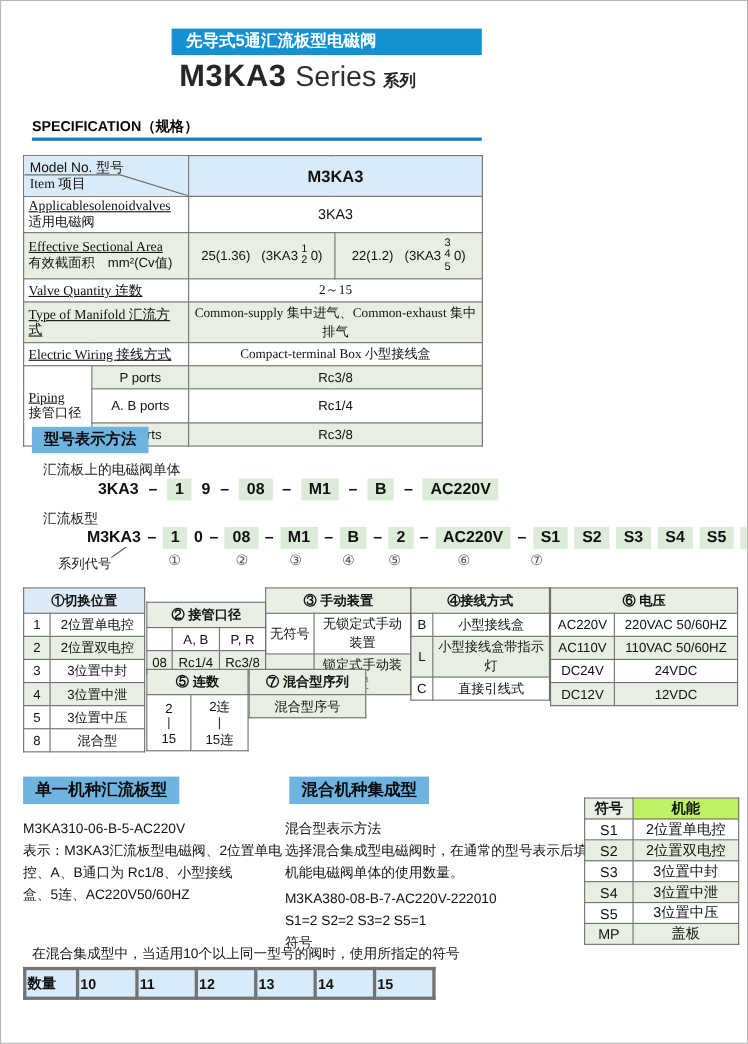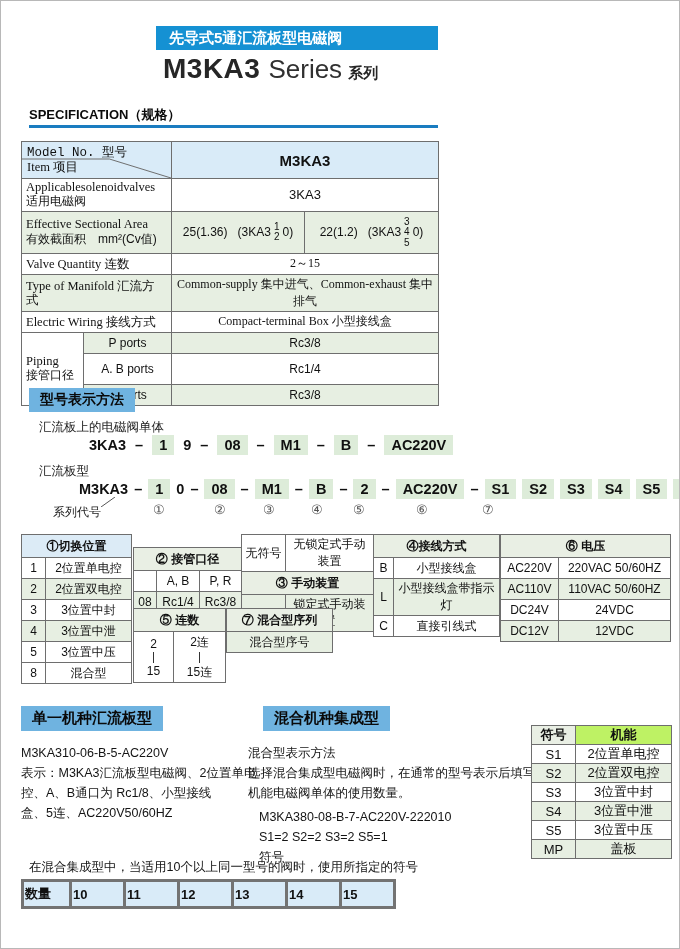--- a/index.html
+++ b/index.html
@@ -18,26 +18,26 @@
   .spec-heading{position:absolute;left:28px;top:105px;font-size:13px;font-weight:bold;color:#0a0a0a;}
   .spec-rule{position:absolute;left:28px;top:124px;width:409px;height:3px;background:#1a7cc0;}
 
   
   table{border-collapse:collapse;}
   .spec{position:absolute;left:20px;top:140px;table-layout:fixed;}
   .spec td{border:1px solid #6e6e6e;padding:1px 4px;font-size:12px;vertical-align:middle;}
   .bg-b{background:#d9ebf8;}
   .bg-g{background:#e7efe2;}
   .corner{position:relative;height:36px;padding:0 !important;}
-  .c-top{position:absolute;left:5px;top:2px;font-size:12.5px;font-family:Liberation Mono, monospace;}
+  .c-top{position:absolute;left:5px;top:2px;font-size:12.5px;font-family:Liberation Sans, sans-serif;}
   .c-bottom{position:absolute;left:5px;bottom:2px;font-size:12.5px;font-family:"Liberation Serif",serif;}
   .c-diag{position:absolute;left:0;top:0;width:100%;height:100%;}
   .spec .val{text-align:center;}
   .spec .model-val{font-size:15px;font-weight:bold;}
-  .lbl-en{font-family:"Liberation Serif",serif;font-size:12.5px;display:block;line-height:1.15;}
+  .lbl-en{font-family:"Liberation Serif",serif;font-size:12.5px;display:block;line-height:1.15;text-decoration:underline;}
   .lbl-cn{display:block;font-size:12px;line-height:1.3;}
   .eff{display:flex;align-items:center;justify-content:center;gap:10px;}
   .stack{display:inline-flex;flex-direction:column;line-height:1.05;font-size:10px;margin:0 3px;
          vertical-align:middle;text-align:center;}
   .paren{display:inline-flex;align-items:center;}
 
   
   .sec-head{position:absolute;background:#6fb3e0;color:#0a0a0a;font-weight:bold;font-size:14px;
             padding:3px 11px;white-space:nowrap;}
 
@@ -288,25 +288,25 @@
   </tbody>
     </table>
 
   <table class="ct" style="left:240px;top:533px">
     <colgroup>
         <col style="width:44px">
         <col style="width:88px">
       </colgroup>
     <tbody>
         <tr>
+          <td colspan="2" class="hdr">③ 手动装置</td>
+        </tr>
+    <tr>
           <td>无符号</td>
           <td>无锁定式手动装置</td>
-        </tr>
-    <tr>
-          <td colspan="2" class="hdr">③ 手动装置</td>
         </tr>
     <tr>
           <td class="bg-g">M1</td>
           <td class="bg-g">锁定式手动装置</td>
         </tr>
   </tbody>
     </table>
 
   <table class="ct" style="left:372px;top:533px">
     <colgroup>
@@ -400,21 +400,21 @@
 
   <div class="sec-head" style="left:20px;top:705px;font-size:15px">单一机种汇流板型</div>
   <div class="para" style="left:20px;top:742px">
     <div>M3KA310-06-B-5-AC220V</div>
     <div>表示：M3KA3汇流板型电磁阀、2位置单电</div>
     <div>控、A、B通口为 Rc1/8、小型接线</div>
     <div>盒、5连、AC220V50/60HZ</div>
   </div>
 
   <div class="sec-head" style="left:262px;top:705px;font-size:15px">混合机种集成型</div>
-  <div class="para" style="left:247px;top:742px">
+  <div class="para" style="left:258px;top:742px">
     <div>混合型表示方法</div>
     <div>选择混合集成型电磁阀时，在通常的型号表示后填写各</div>
     <div>机能电磁阀单体的使用数量。</div>
   </div>
   <div class="para" style="left:258px;top:806px">
     <div>M3KA380-08-B-7-AC220V-222010</div>
     <div>S1=2  S2=2 S3=2 S5=1</div>
     <div>符号</div>
   </div>
 

